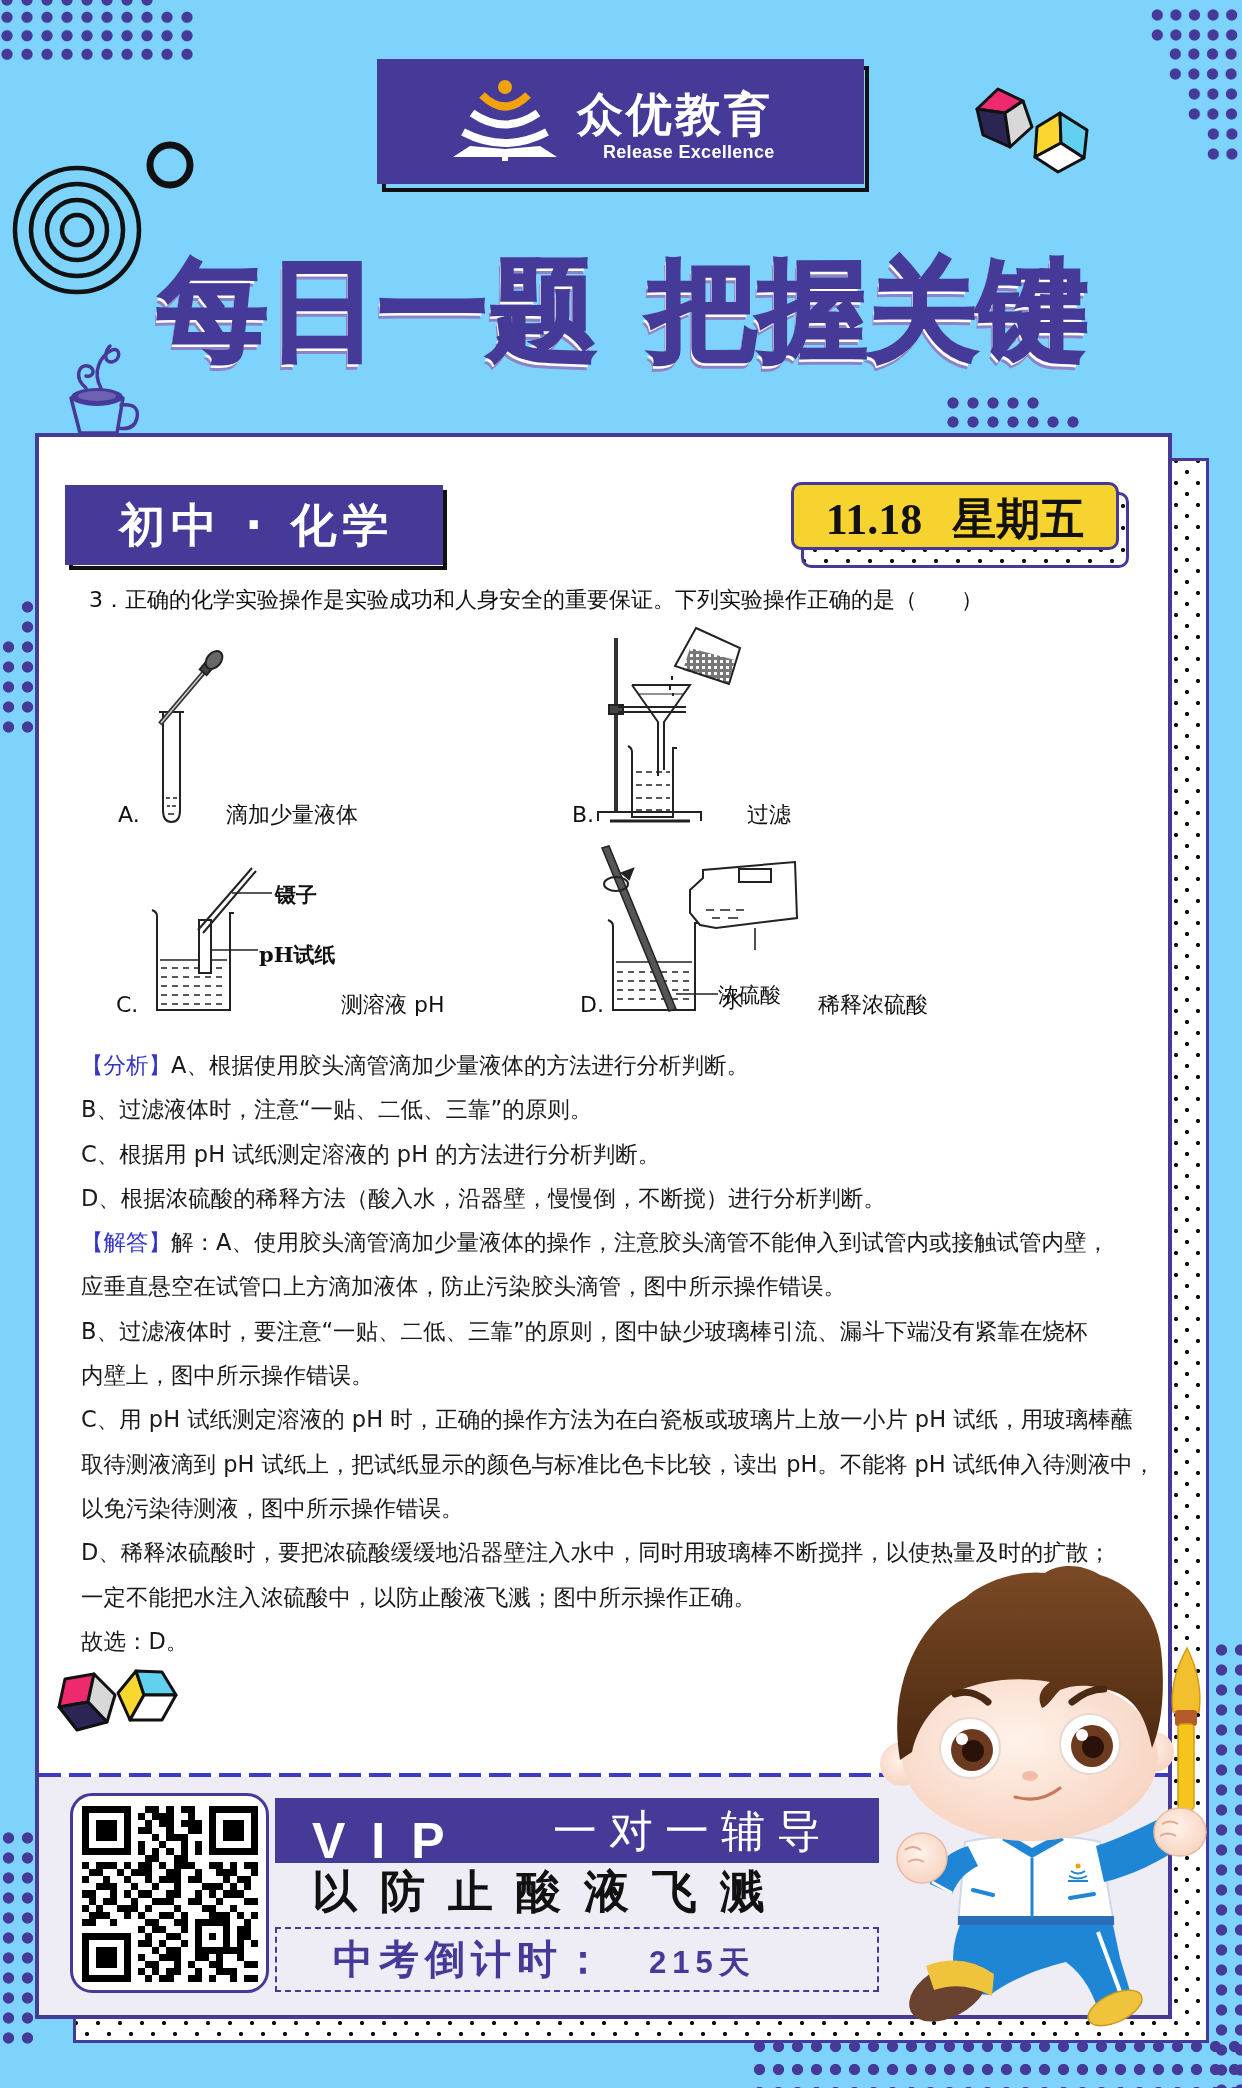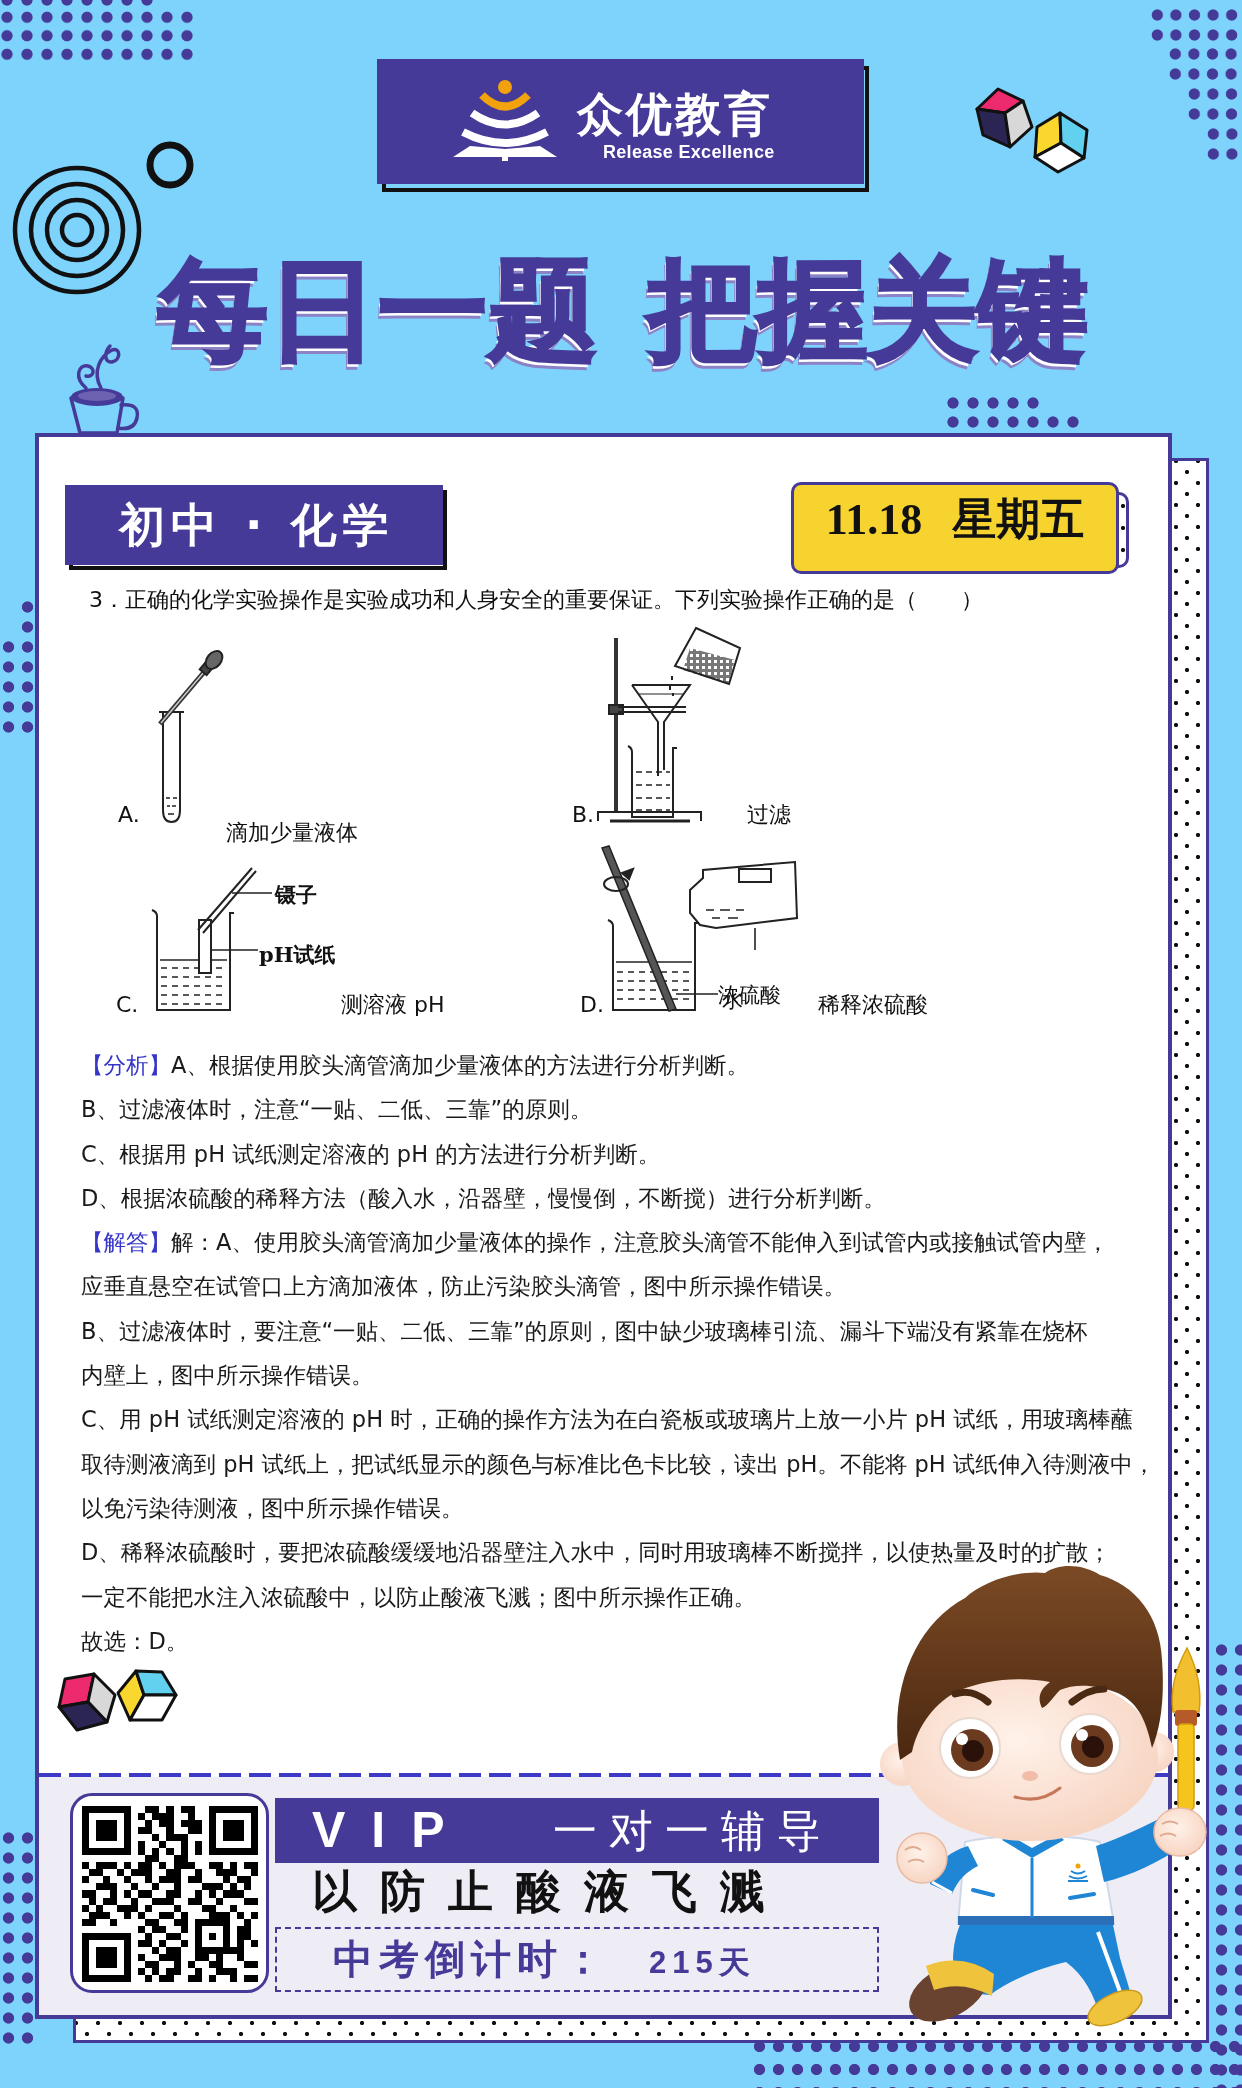--- a/index.html
+++ b/index.html
@@ -11,30 +11,30 @@
 .outline-shadow{position:absolute;border:4px solid #111;}
 .logo-box{position:absolute;left:377px;top:59px;width:487px;height:125px;background:#463a98;}
 .logo-cn{position:absolute;left:200px;top:30px;font-size:46px;line-height:50px;color:#fff;letter-spacing:3px;white-space:nowrap;font-weight:bold;}
 .logo-en{position:absolute;left:226px;top:83px;font-family:"Liberation Sans",sans-serif;font-weight:bold;font-size:18px;line-height:20px;color:#fff;letter-spacing:0.3px;white-space:nowrap;}
 .headline{position:absolute;top:250px;font-size:110px;line-height:120px;font-weight:900;color:#463a98;white-space:nowrap;-webkit-text-stroke:3px #463a98;text-shadow:-2px 4px 0 #fff,-3px 7px 0 #8c82c6;}
 .card{position:absolute;left:35px;top:433px;width:1137px;height:1586px;background:#fff;border:4px solid #463a98;}
 .card-bottom{position:absolute;left:39px;top:1777px;width:1129px;height:238px;background:#eeedf5;}
 .dash-line{position:absolute;left:39px;top:1773px;width:1129px;height:4px;background:repeating-linear-gradient(90deg,#3d3ac6 0 22px,rgba(0,0,0,0) 22px 30px);}
 .subject{position:absolute;left:65px;top:485px;width:378px;height:80px;background:#463a98;color:#fff;font-size:46px;line-height:80px;font-weight:bold;padding-left:54px;letter-spacing:6px;white-space:nowrap;}
 .date-shadow{position:absolute;left:801px;top:492px;width:328px;height:76px;border-radius:10px;}
-.date-box{position:absolute;left:791px;top:482px;width:328px;height:92px;background:#f7d330;border:3px solid #463a98;border-radius:10px;text-align:center;font-family:"Liberation Serif",serif;font-weight:bold;font-size:44px;line-height:70px;color:#111;white-space:nowrap;}
+.date-box{position:absolute;left:791px;top:482px;width:328px;height:68px;background:#f7d330;border:3px solid #463a98;border-radius:10px;text-align:center;font-family:"Liberation Serif",serif;font-weight:bold;font-size:44px;line-height:70px;color:#111;white-space:nowrap;}
 .date-box .wd{margin-left:30px;}
 .q-line{position:absolute;left:89px;top:587px;font-size:22px;line-height:26px;white-space:nowrap;color:#111;}
 .cap{position:absolute;font-size:22px;line-height:26px;white-space:nowrap;color:#111;}
 .callout{position:absolute;font-family:"DejaVu Serif",serif;font-size:21px;line-height:26px;white-space:nowrap;color:#111;font-weight:bold;}
 .textblock{position:absolute;left:81px;top:1043px;font-size:22.5px;line-height:44.3px;white-space:nowrap;color:#1a1a1a;}
 .tag{color:#3535c8;}
 .qr-box{position:absolute;left:70px;top:1793px;width:199px;height:200px;background:#fff;border:3px solid #463a98;border-radius:22px;}
 .vip-banner{position:absolute;left:275px;top:1798px;width:604px;height:65px;background:#463a98;color:#fff;white-space:nowrap;}
-.vip-label{position:absolute;left:37px;top:0;font-family:"Liberation Sans",sans-serif;font-weight:bold;font-size:50px;line-height:65px;letter-spacing:26px;}
+.vip-label{position:absolute;left:37px;top:11px;font-family:"Liberation Sans",sans-serif;font-weight:bold;font-size:50px;line-height:65px;letter-spacing:26px;}
 .vip-title{position:absolute;left:278px;top:0;font-weight:normal;font-size:44px;line-height:65px;letter-spacing:12px;}
 .cta{position:absolute;left:312px;top:1866px;font-size:45px;line-height:52px;font-weight:bold;letter-spacing:23px;color:#111;white-space:nowrap;}
 .countdown{position:absolute;left:275px;top:1927px;width:604px;height:65px;border:2px dashed #463a98;color:#463a98;font-weight:bold;font-size:40px;line-height:61px;white-space:nowrap;padding-left:56px;letter-spacing:6px;}
 .countdown .num{margin-left:40px;font-family:"Liberation Sans",sans-serif;font-size:31px;}
 </style>
 </head>
 <body>
 
 <div id="page">
 
@@ -167,21 +167,21 @@
       <ellipse cx="616" cy="884" rx="12" ry="7"></ellipse>
       <path d="M622 873 l11 -4 l-4 10 z" fill="#222"></path>
       <path d="M690 890 L703 878 L703 870 L795 862 L797 918 L716 928 L700 925 L690 913 Z" fill="#fff"></path>
       <rect x="739" y="869" width="32" height="13"></rect>
       <path d="M706 910 h8 m6 0 h10 m6 0 h8 M712 918 h8 m8 0 h10" stroke-width="1.5"></path>
       <path d="M755 928 V950 M676 994 H718" stroke-width="1.6"></path>
     </g>
   </svg>
 
   <div class="cap" style="left:118px;top:802px;">A.</div>
-  <div class="cap" style="left:226px;top:820px;">滴加少量液体</div>
+  <div class="cap" style="left:226px;top:802px;">滴加少量液体</div>
   <div class="cap" style="left:572px;top:802px;">B.</div>
   <div class="cap" style="left:747px;top:802px;">过滤</div>
   <div class="callout" style="left:275px;top:882px;">镊子</div>
   <div class="callout" style="left:259px;top:942px;">pH试纸</div>
   <div class="cap" style="left:116px;top:992px;">C.</div>
   <div class="cap" style="left:341px;top:992px;">测溶液 pH</div>
   <div class="callout" style="left:718px;top:950px;font-weight:normal;margin-top:32px;">浓硫酸</div>
   <div class="callout" style="left:722px;top:987px;font-weight:normal;">水</div>
   <div class="cap" style="left:580px;top:992px;">D.</div>
   <div class="cap" style="left:818px;top:992px;">稀释浓硫酸</div>

